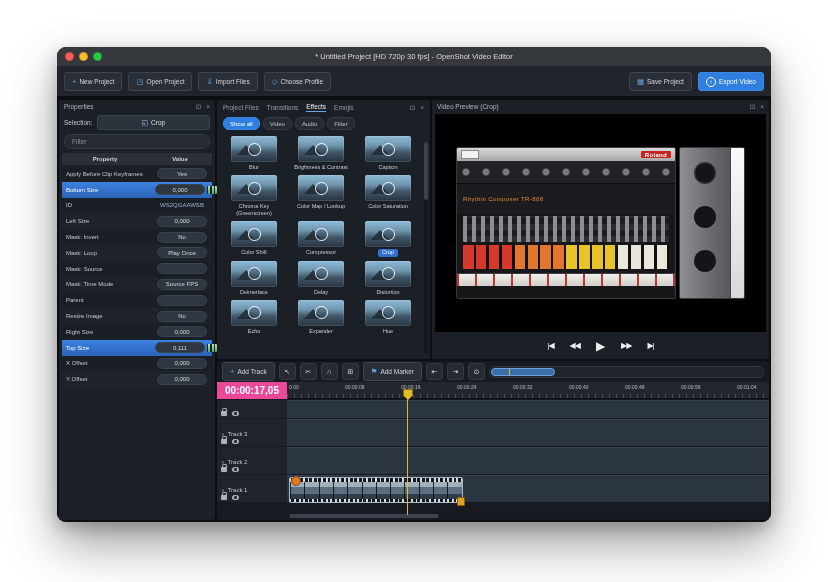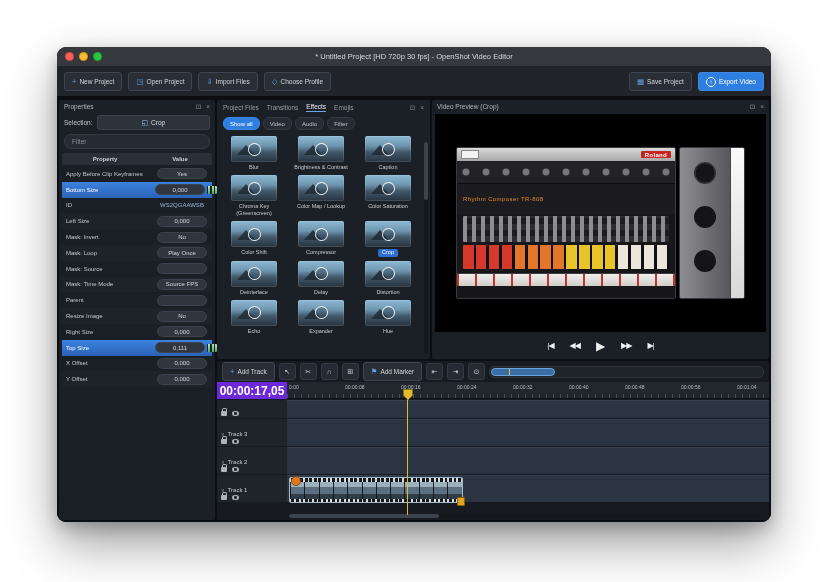--- a/index.html
+++ b/index.html
@@ -99,21 +99,21 @@
   
   .timeline{flex:1;background:#171b21;display:flex;flex-direction:column;min-height:0;}
   .tl-toolbar{height:21px;display:flex;align-items:center;gap:4px;padding:0 5px;flex:0 0 auto;}
   .ibtn{width:15px;height:15px;background:#262b33;border:1px solid #343b45;border-radius:3px;color:#cfd3d8;font-size:7px;
      display:inline-flex;align-items:center;justify-content:center;flex:0 0 auto;cursor:default;}
   .zoombar{margin-left:auto;width:302px;height:10px;background:#20242b;border:1px solid #2e343d;border-radius:5px;position:relative;}
   .zoom-thumb{position:absolute;left:1px;top:1px;bottom:1px;width:62px;background:#3b6ea5;border:1px solid #6ba3e0;border-radius:4px;}
   .zoom-tick{position:absolute;left:17px;top:0;bottom:0;width:1px;background:#e5b92c;}
   .tl-body{flex:1;position:relative;display:flex;flex-direction:column;min-height:0;}
   .tl-ruler{height:17px;display:flex;flex:0 0 auto;}
-  .cur-time{flex:0 0 70px;background:#6d28d9;display:flex;align-items:center;justify-content:center;font-size:12px;color:#fff;font-weight:bold;}
+  .cur-time{flex:0 0 70px;background:#ec4899;display:flex;align-items:center;justify-content:center;font-size:10px;color:#fff;font-weight:bold;}
   .ruler{flex:1;position:relative;background:#22262d;border-bottom:1px solid #0d1014;}
   .ruler::after{content:"";position:absolute;left:0;right:0;bottom:0;height:4px;
      background:repeating-linear-gradient(90deg,#5a6069 0 1px,transparent 1px 7px);opacity:.7;}
   .rlabel{position:absolute;top:2px;font-size:5px;color:#b9bec4;white-space:nowrap;}
   .ph-marker{position:absolute;left:120px;top:7px;width:8px;height:9px;margin-left:-4px;background:#e5b92c;border:1px solid #8a6d10;
      clip-path:polygon(0 0,100% 0,100% 55%,50% 100%,0 55%);z-index:6;}
   .tracks{flex:1;overflow:hidden;display:flex;flex-direction:column;gap:1px;padding-top:1px;}
   .trow{display:flex;flex:0 0 auto;}
   .trow.cut{height:18px;}
   .trow.full{height:27px;}

